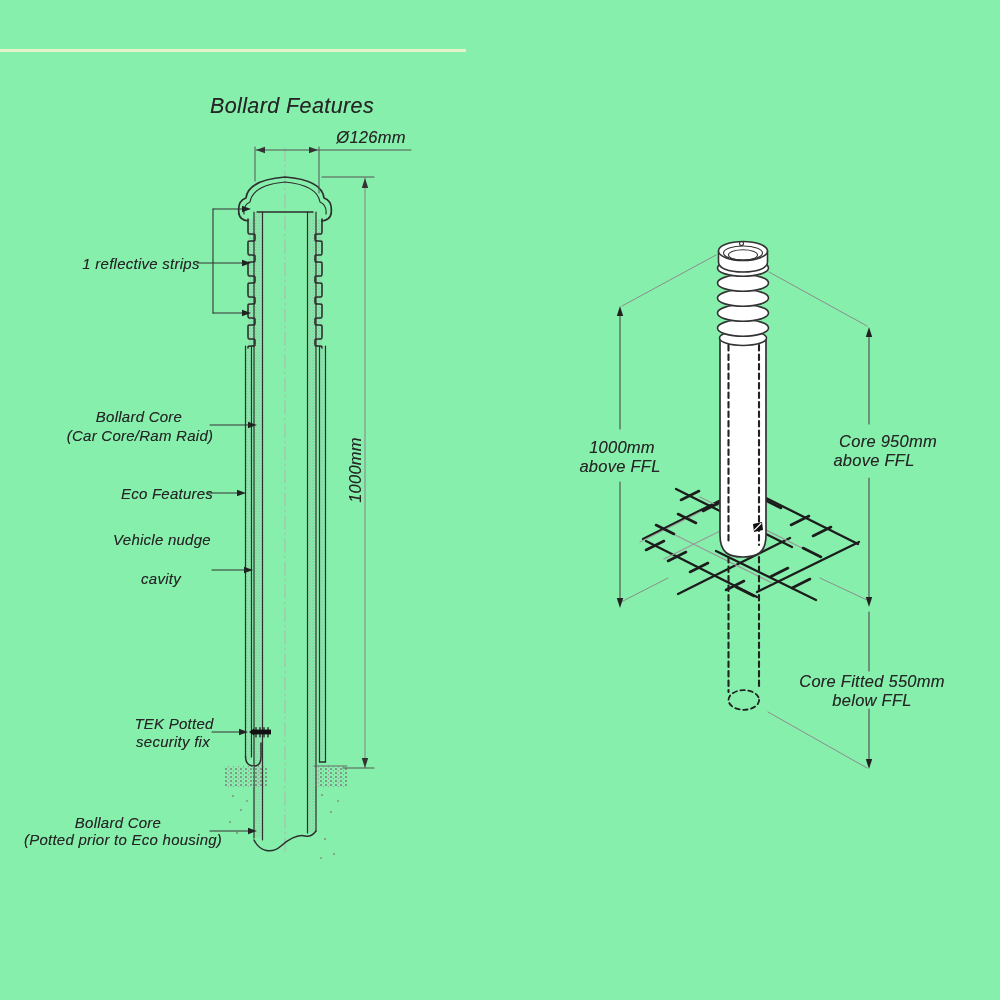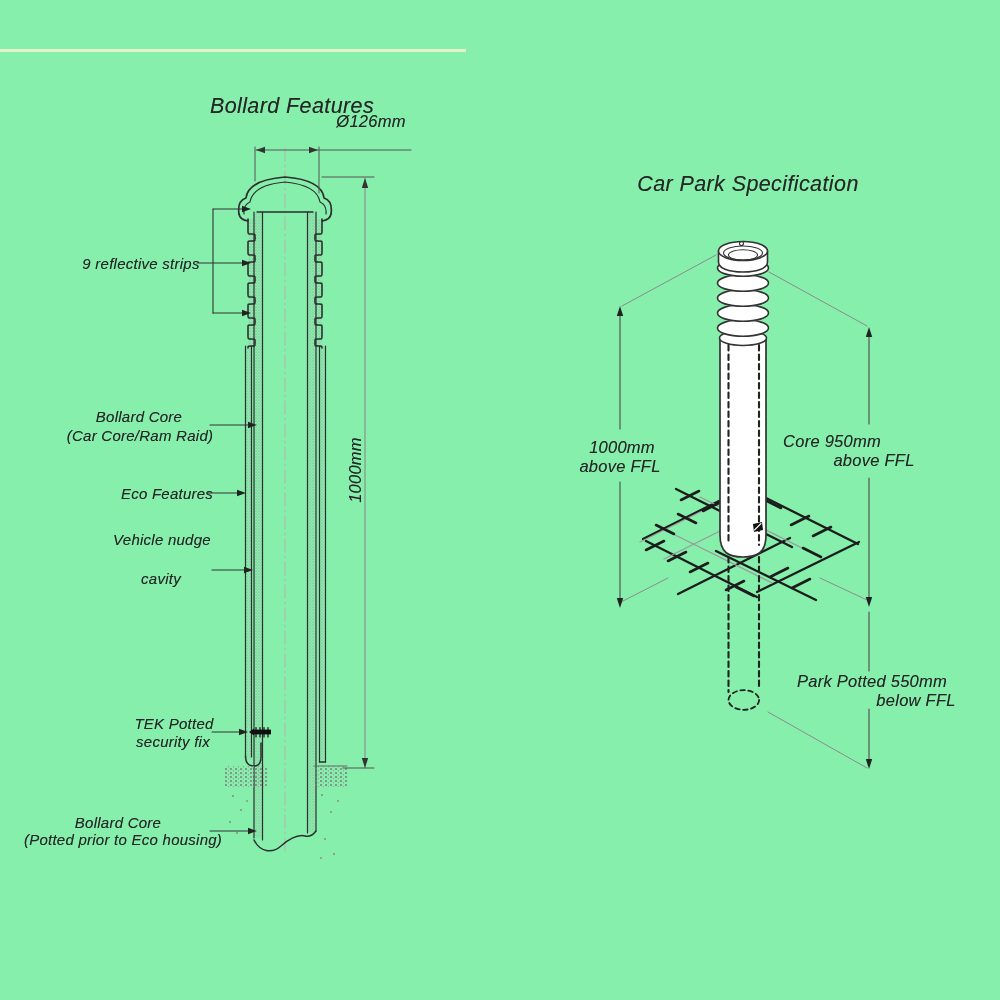--- a/index.html
+++ b/index.html
@@ -236,44 +236,43 @@
         <polygon points="620,608 616.8,598 623.2,598" fill="#222" stroke="none"></polygon>
         <polygon points="869,327 865.8,337 872.2,337" fill="#222" stroke="none"></polygon>
         <polygon points="869,607 865.8,597 872.2,597" fill="#222" stroke="none"></polygon>
         <polygon points="869,769 865.8,759 872.2,759" fill="#222" stroke="none"></polygon>
       </g>
     </g>
   </svg>
 
   <div class="lbl title" style="left:292px;top:106px">Bollard Features</div>
 
-  <div class="lbl dimtxt" style="left:371px;top:121px">Ø126mm</div>
+  <div class="lbl dimtxt" style="left:371px;top:137px">Ø126mm</div>
 
   <div class="lbl dimtxt rot" style="left:355px;top:470px">1000mm</div>
 
-  <div class="lbl" style="left:141px;top:263px">9 reflective strips</div>
+  <div class="lbl" style="left:141px;top:263px">1 reflective strips</div>
 
   <div class="lbl" style="left:139px;top:416px">Bollard Core</div>
   <div class="lbl" style="left:140px;top:435px">(Car Core/Ram Raid)</div>
 
   <div class="lbl" style="left:167px;top:493px">Eco Features</div>
 
   <div class="lbl" style="left:162px;top:539px">Vehicle nudge</div>
   <div class="lbl" style="left:161px;top:578px">cavity</div>
 
   <div class="lbl" style="left:174px;top:723px">TEK Potted</div>
   <div class="lbl" style="left:173px;top:741px">security fix</div>
 
   <div class="lbl" style="left:118px;top:822px">Bollard Core</div>
   <div class="lbl" style="left:123px;top:839px">(Potted prior to Eco housing)</div>
 
-  <div class="lbl title" style="left:748px;top:184px">Car Park Specification</div>
 
   <div class="lbl dimtxt" style="left:622px;top:447px">1000mm</div>
   <div class="lbl dimtxt" style="left:620px;top:466px">above FFL</div>
 
-  <div class="lbl dimtxt" style="left:832px;top:441px">Core 950mm</div>
+  <div class="lbl dimtxt" style="left:888px;top:441px">Core 950mm</div>
   <div class="lbl dimtxt" style="left:874px;top:460px">above FFL</div>
 
-  <div class="lbl dimtxt" style="left:872px;top:681px">Park Potted 550mm</div>
-  <div class="lbl dimtxt" style="left:916px;top:700px">below  FFL</div>
+  <div class="lbl dimtxt" style="left:872px;top:681px">Core Fitted 550mm</div>
+  <div class="lbl dimtxt" style="left:872px;top:700px">below  FFL</div>
 
 </div>
 
 </body></html>

